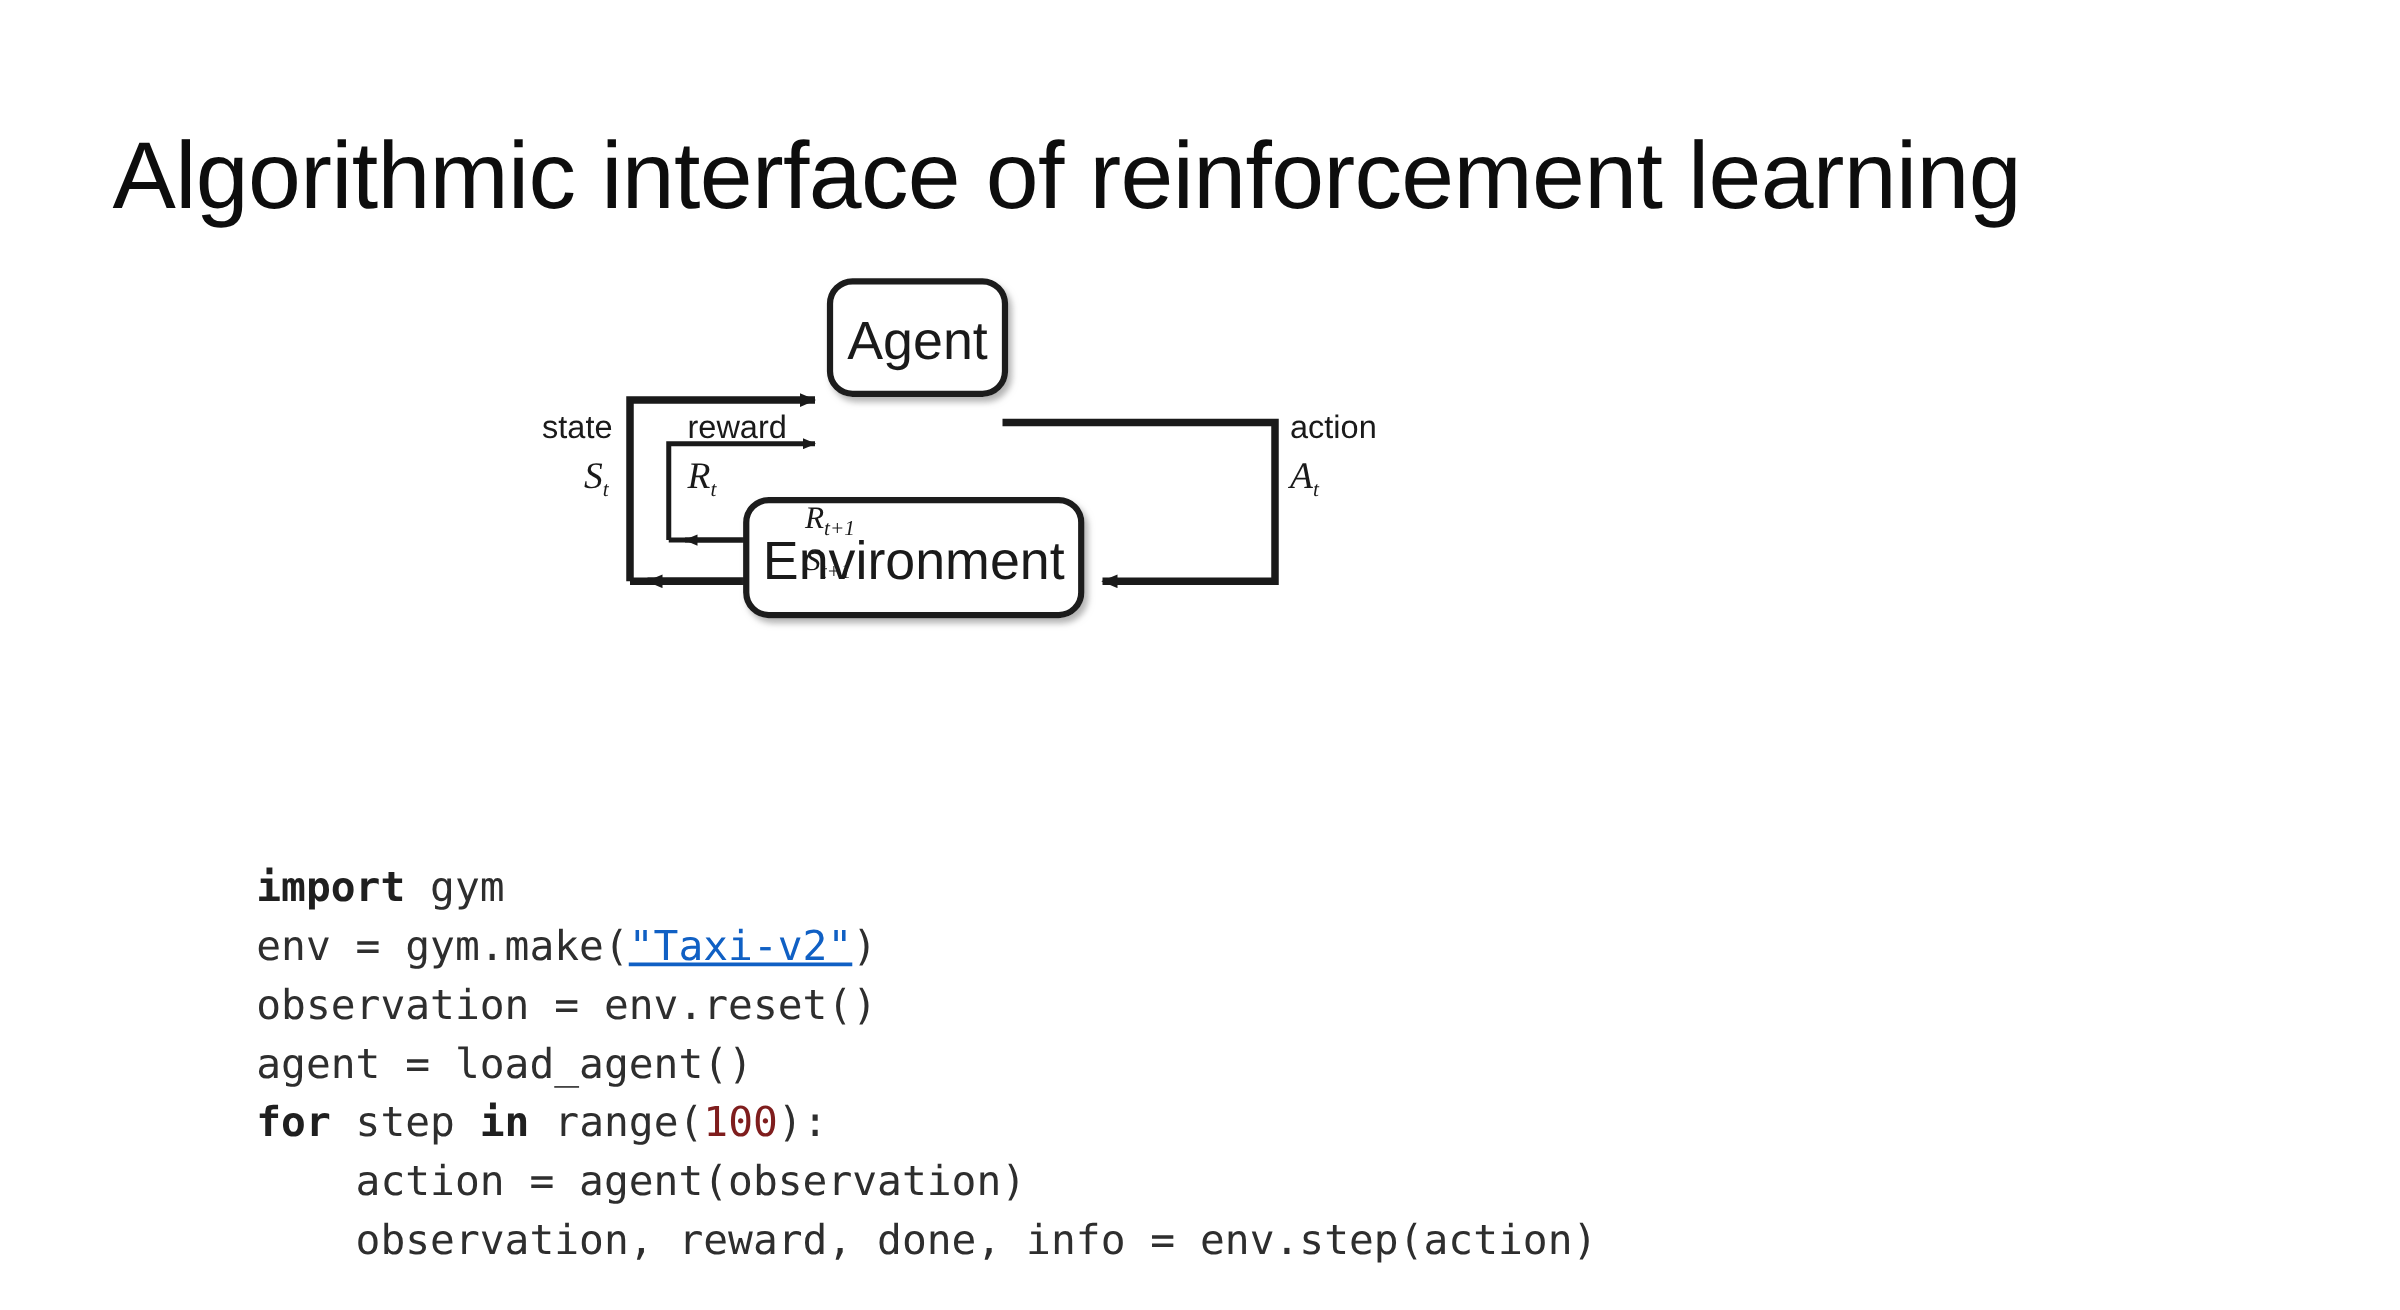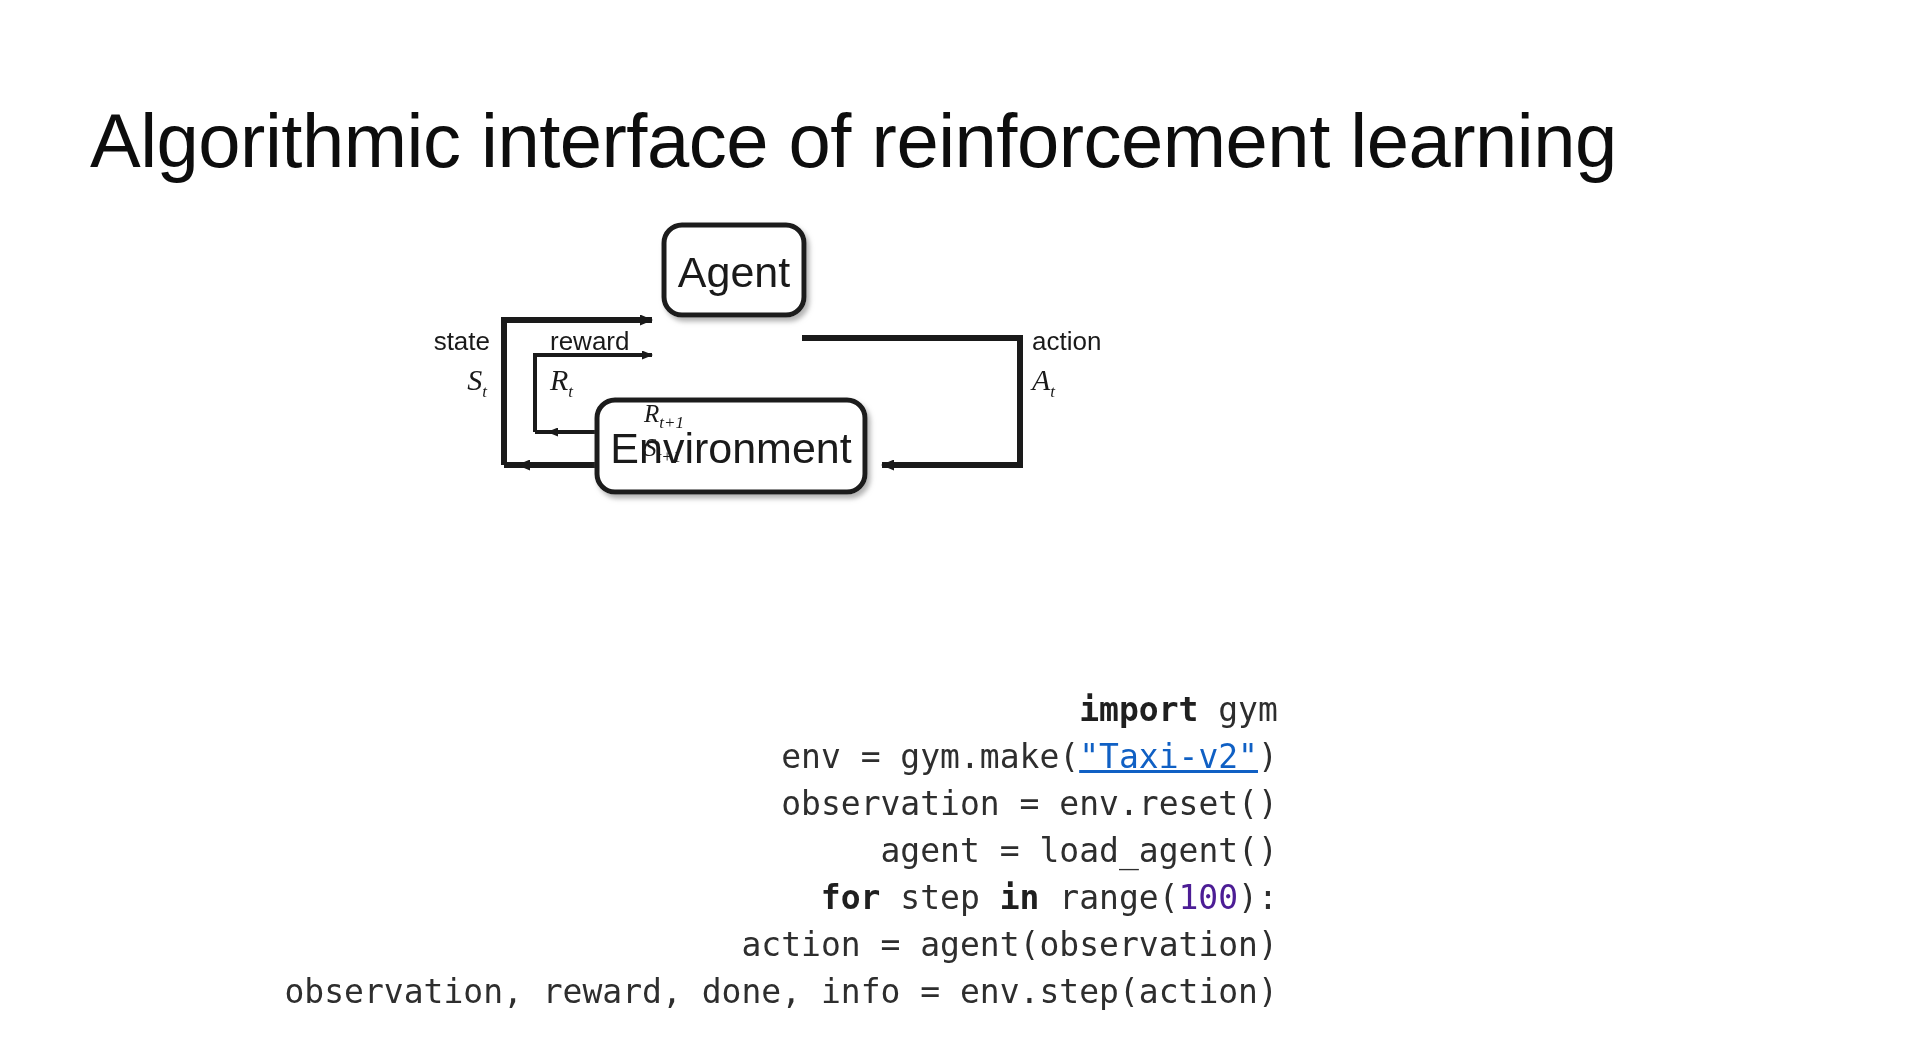--- a/index.html
+++ b/index.html
@@ -75,25 +75,24 @@
   
   #code-block {
     position: absolute;
     left: 205px;
     top: 686px;
     font-family: "DejaVu Sans Mono", monospace;
     font-size: 33px;
     line-height: 47px;
     color: #2e2e2e;
     white-space: pre;
-    text-align: right;
   }
   #code-block .ln { display: block; height: 47px; }
   .kw  { font-weight: bold; color: #1f1f1f; }
-  .num { color: #4c1d95; }
+  .num { color: #7f1d1d; }
   .lnk { color: #1060c4; text-decoration: underline; }
 </style>
 </head>
 <body>
 
 <h1 id="slide-title">Algorithmic interface of reinforcement learning</h1>
 
 <div id="rl-diagram">
   <svg viewBox="0 0 1060 340" xmlns="http://www.w3.org/2000/svg">
     <defs>

